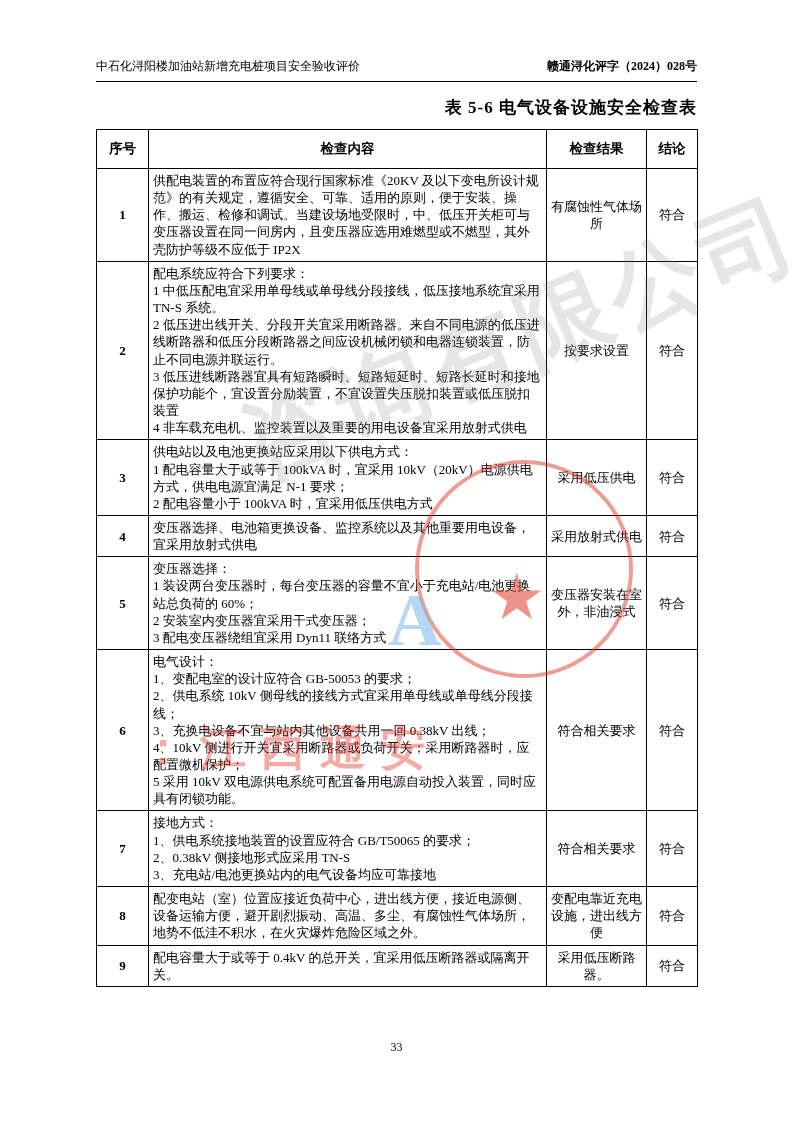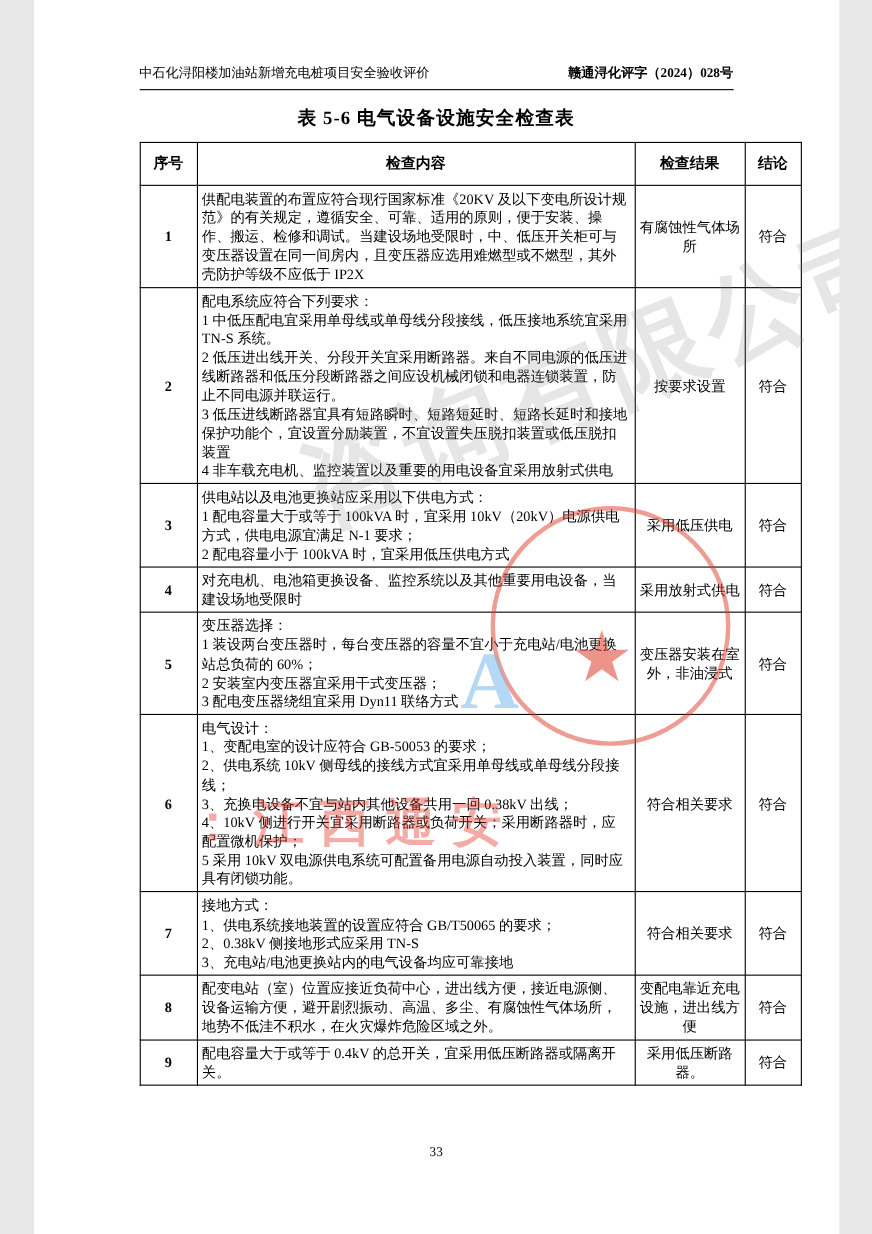--- a/index.html
+++ b/index.html
@@ -1,39 +1,39 @@
 <!DOCTYPE html>
 <html><head>
 <meta charset="utf-8">
 <style>
   html,body{margin:0;padding:0;background:#e8e8e8;}
   .page{
     position:relative;
-    width:732px;height:1122px;
+    width:793px;height:1122px;
     margin:0 auto;
     background:#ffffff;
     font-family:"Liberation Serif", serif;
     color:#000;
     overflow:hidden;
   }
   .content{
     position:absolute;
     left:96px; right:96px; top:58px;
   }
   .doc-header{
     display:flex;
     justify-content:space-between;
     align-items:flex-end;
     font-size:12px;
     padding-bottom:6px;
     border-bottom:1.5px solid #000;
   }
   .doc-header .right{font-weight:bold;}
   .doc-title{
-    text-align:center;
+    text-align:right;
     font-weight:bold;
     font-size:17px;
     margin:14px 0 10px 0;
     letter-spacing:1px;
   }
   table.check-table{
     width:601px;
     border-collapse:collapse;
     table-layout:fixed;
     font-size:13px;
@@ -170,21 +170,21 @@
         <tr>
           <td class="no-cell">3</td>
           <td class="content-cell">供电站以及电池更换站应采用以下供电方式：
 1 配电容量大于或等于 100kVA 时，宜采用 10kV（20kV）电源供电方式，供电电源宜满足 N-1 要求；
 2 配电容量小于 100kVA 时，宜采用低压供电方式</td>
           <td class="result-cell">采用低压供电</td>
           <td class="concl-cell">符合</td>
         </tr>
         <tr>
           <td class="no-cell">4</td>
-          <td class="content-cell">对充电机、电池箱更换设备、监控系统以及其他重要用电设备，当建设场地受限时</td>
+          <td class="content-cell">变压器选择、电池箱更换设备、监控系统以及其他重要用电设备，宜采用放射式供电</td>
           <td class="result-cell">采用放射式供电</td>
           <td class="concl-cell">符合</td>
         </tr>
         <tr>
           <td class="no-cell">5</td>
           <td class="content-cell">变压器选择：
 1 装设两台变压器时，每台变压器的容量不宜小于充电站/电池更换站总负荷的 60%；
 2 安装室内变压器宜采用干式变压器；
 3 配电变压器绕组宜采用 Dyn11 联络方式</td>
           <td class="result-cell">变压器安装在室外，非油浸式</td>

